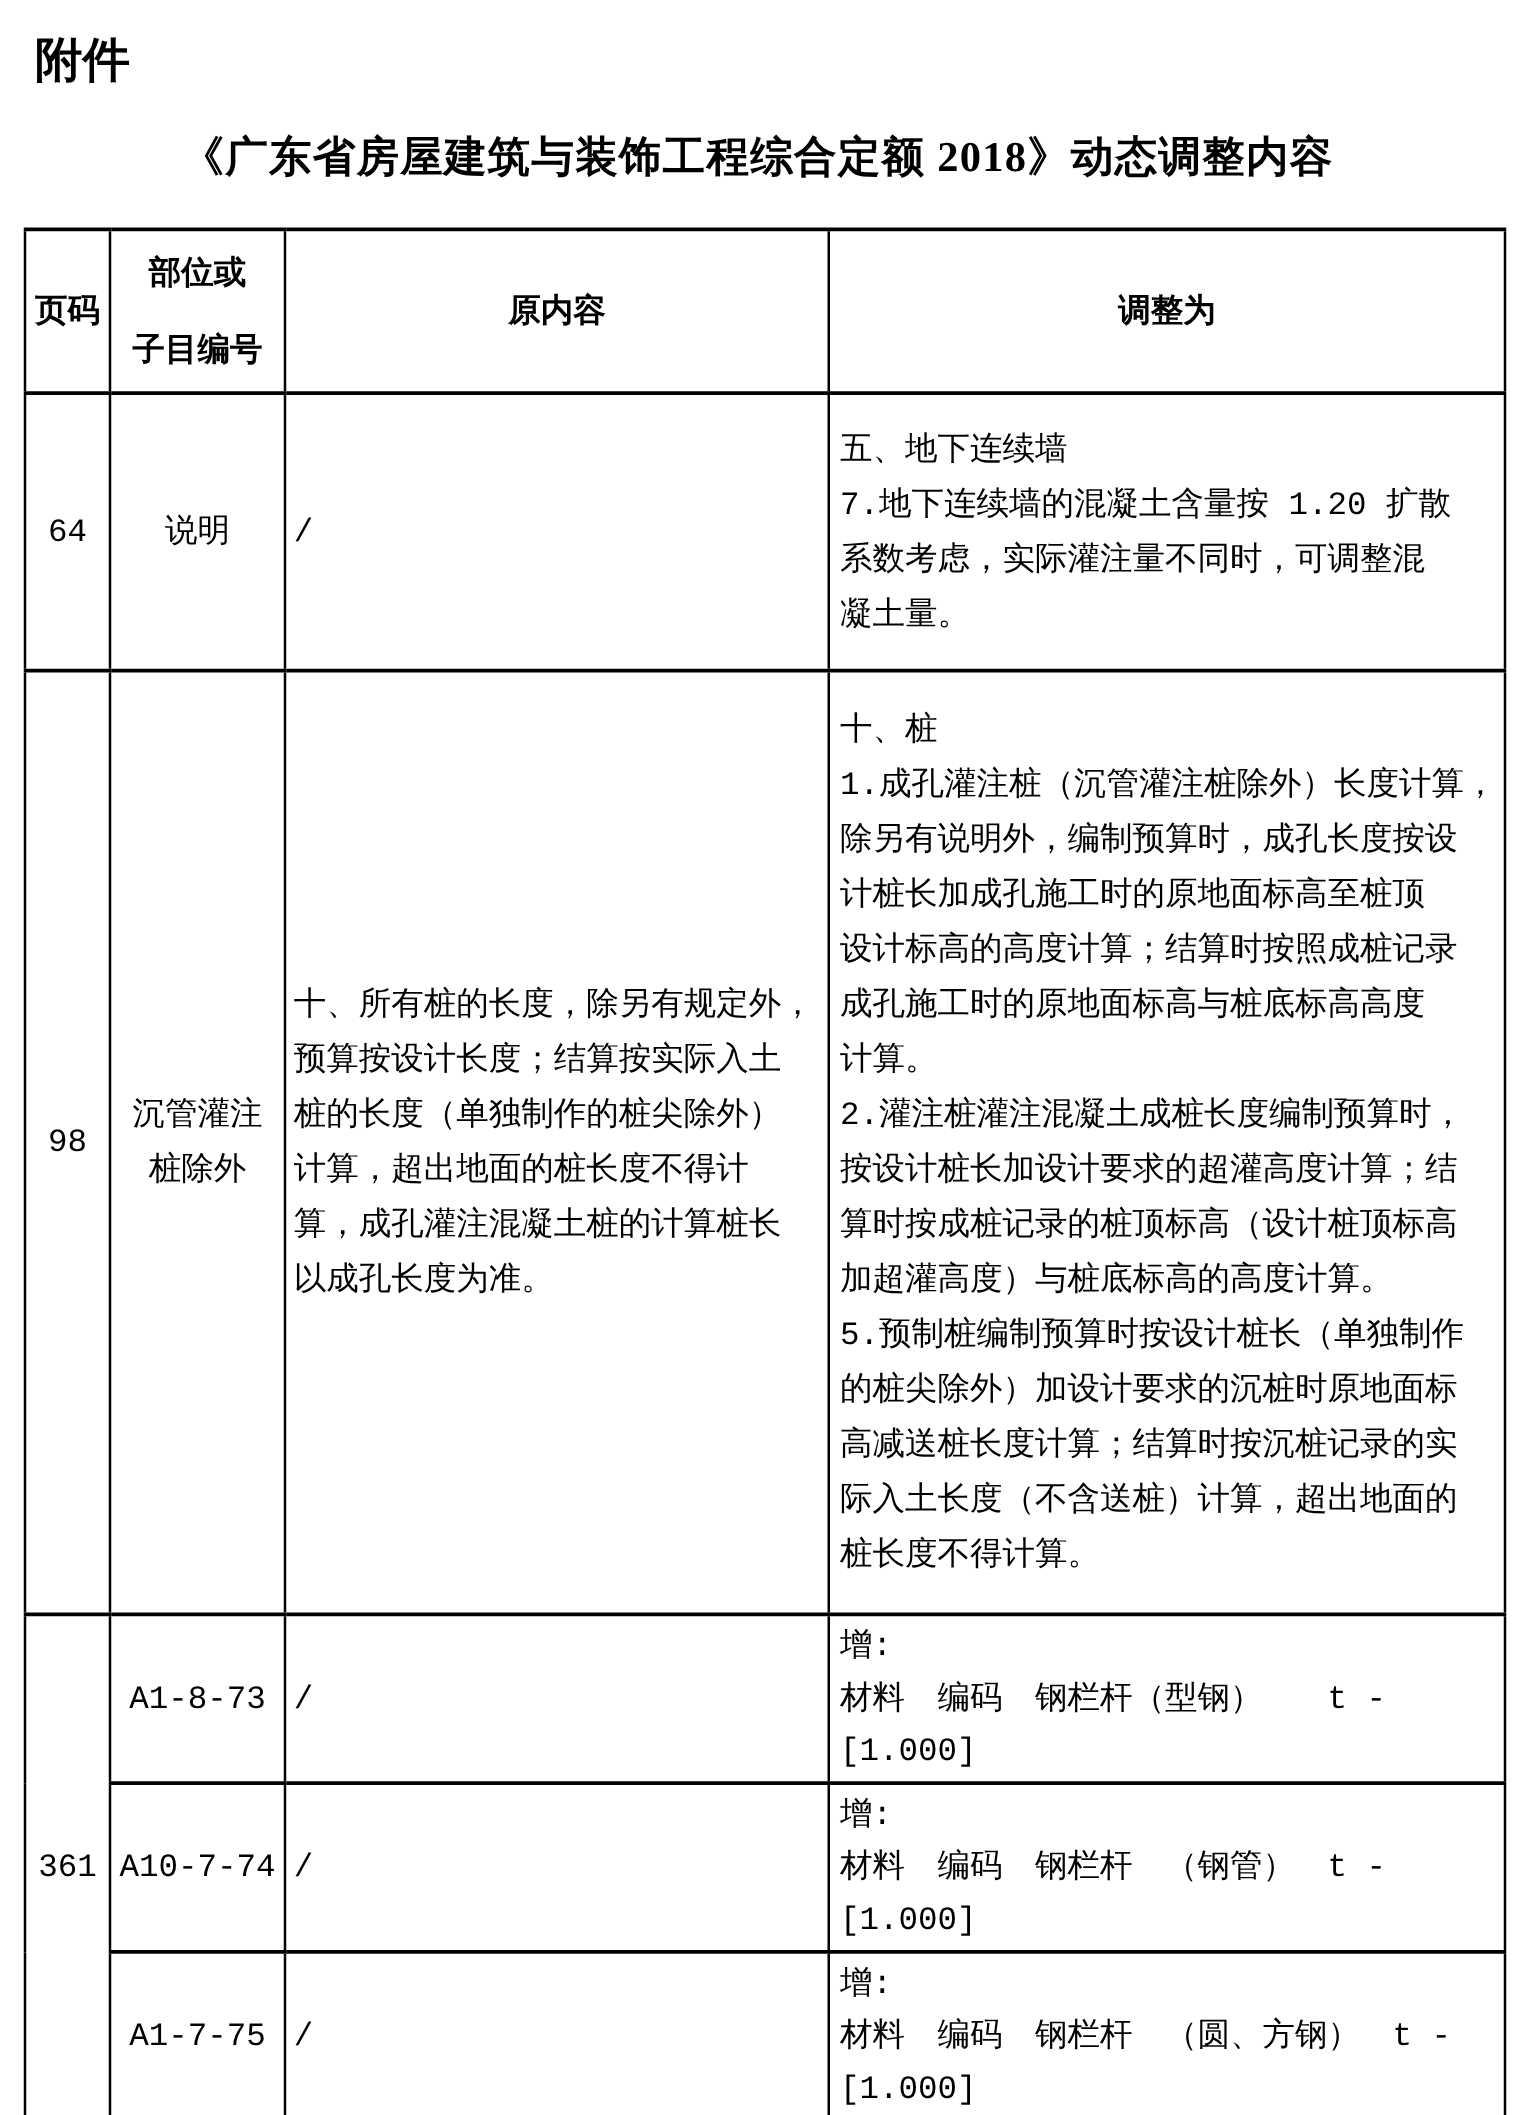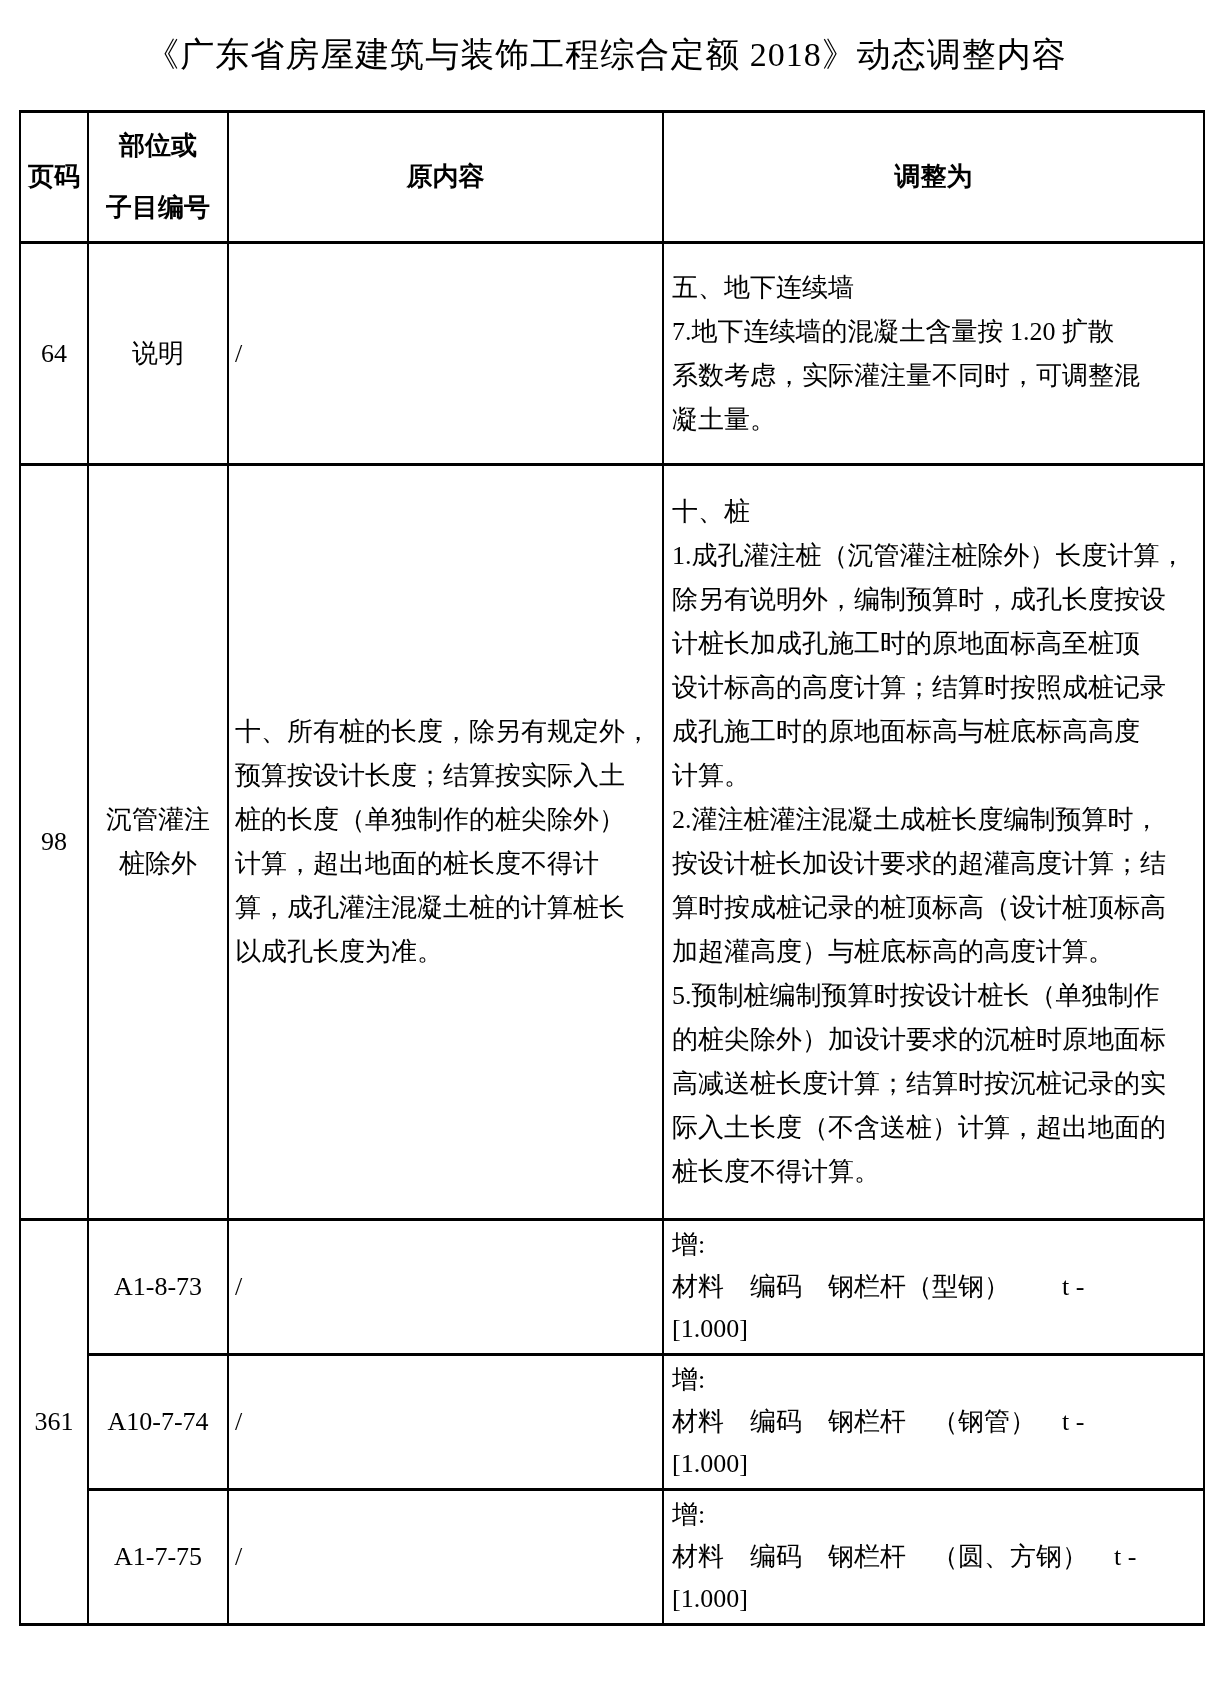--- a/index.html
+++ b/index.html
@@ -17,21 +17,21 @@
   .attachment {
     margin: 26px 0 0 28px;
     font-family: "Liberation Sans", "DejaVu Sans", sans-serif;
     font-weight: bold;
     font-size: 38px;
     line-height: 46px;
   }
   .doc-title {
     margin: 34px 0 0 0;
     text-align: center;
-    font-weight: normal;
+    font-weight: bold;
     font-size: 34px;
     line-height: 42px;
     letter-spacing: 1px;
   }
   table.adjust-table {
     margin: 34px 0 0 19px;
     border-collapse: collapse;
     table-layout: fixed;
     width: 1184px;
   }
@@ -49,37 +49,39 @@
     font-weight: bold;
     font-size: 26px;
     line-height: 62px;
     text-align: center;
     padding: 2px;
   }
   .adjust-table tbody td {
     font-size: 26px;
     line-height: 44px;
     padding: 3px 5px;
+    font-family: Liberation Mono, monospace;
   }
   .c-page, .c-item { text-align: center; margin-left: 23px; }
   .c-orig { text-align: left; padding-left: 6px !important; }
   .c-adj  { text-align: left; padding-left: 8px !important; padding-right: 5px !important; }
   tr.row-header { height: 129px; }
   tr.row-64 { height: 222px; }
   tr.row-98 { height: 755px; }
   tr.row-73 { height: 134px; }
   tr.row-74 { height: 126px; }
   tr.row-75 { height: 126px; }
   tr.sub td { line-height: 42px; }
 </style>
 </head>
 <body>
 
 <div>
 
+  <div class="attachment">附件</div>
 
   <div class="doc-title">《广东省房屋建筑与装饰工程综合定额 2018》动态调整内容</div>
 
   <table class="adjust-table">
     <colgroup>
       <col style="width:68px">
       <col style="width:140px">
       <col style="width:435px">
       <col style="width:541px">
     </colgroup>

